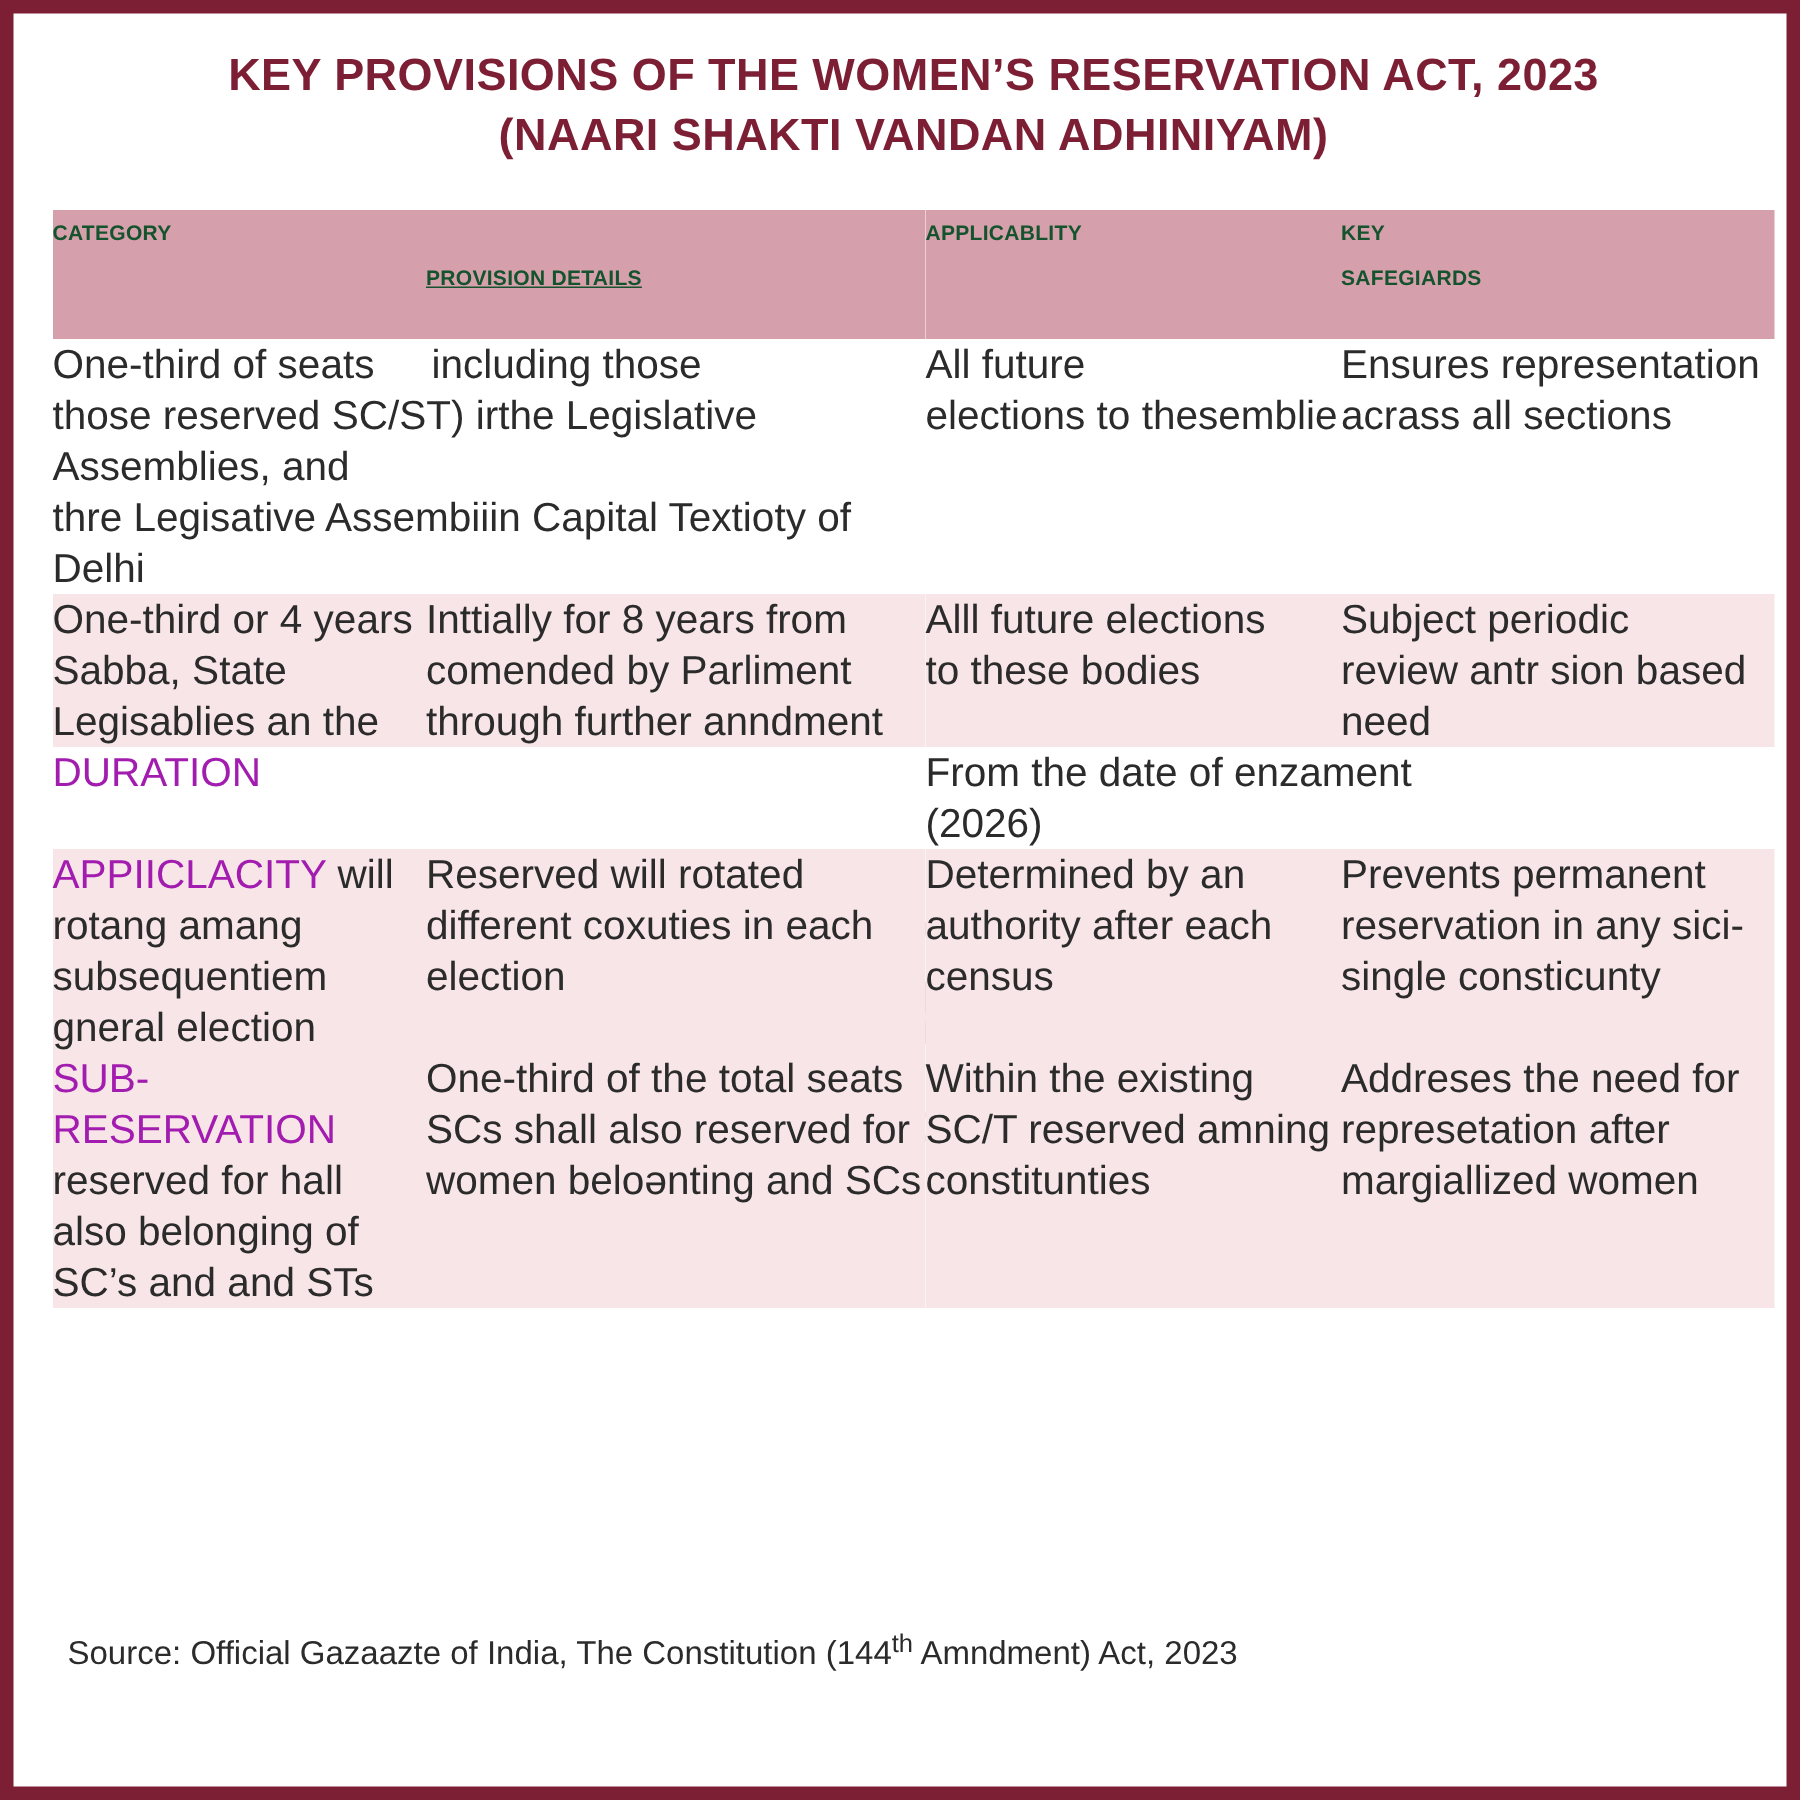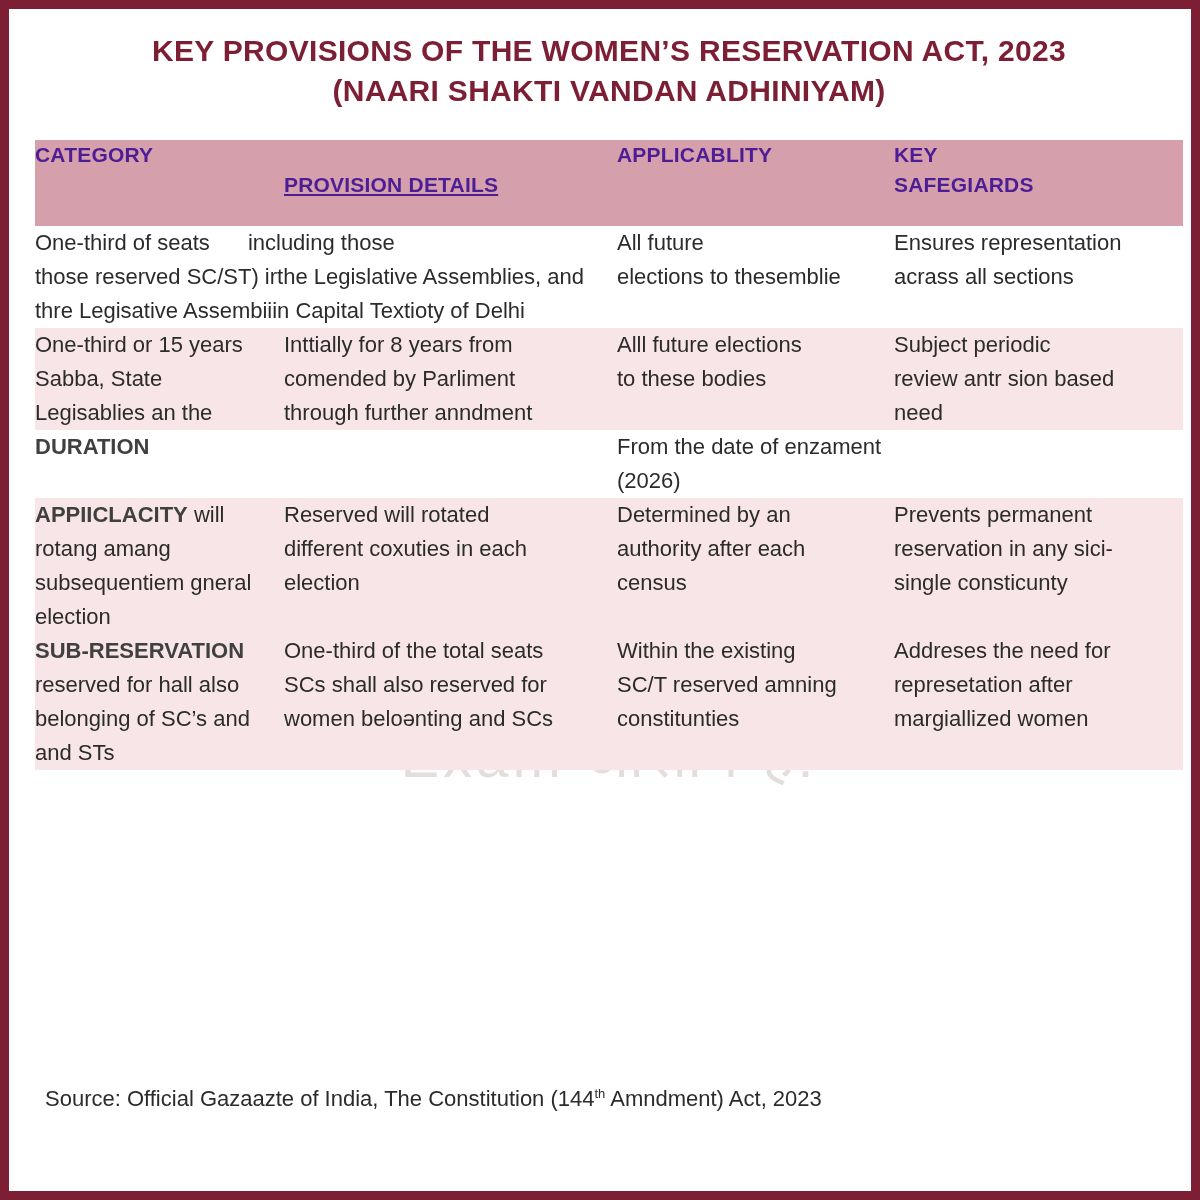--- a/index.html
+++ b/index.html
@@ -108,49 +108,49 @@
   .hdr-row td {
     background: #d5a0ab;
     border-top: 3px solid #7d1f34;
     border-bottom: 3px solid #7d1f34;
     height: 86px;
     padding: 10px 12px 0 12px;
     position: relative;
   }
   .hdr-row td.sep { border-left: 1px solid #a6536a; }
   .hdr-txt {
-    color: #4c1d95;
-    font-size: 21px;
+    color: #14532d;
+    font-size: 14px;
     font-weight: bold;
     line-height: 30px;
     letter-spacing: .2px;
   }
   .hdr-lower { padding-top: 30px; text-decoration: underline; }
 
   
   .cell {
-    font-size: 22px;
+    font-size: 27px;
     line-height: 34px;
     color: #2b2b2b;
     padding: 10px 14px 12px 12px;
     position: relative;
   }
-  .cell b { font-weight: bold; color: #404040; margin-top: 12px; }
+  .cell b { font-weight: normal; color: #a21caf; margin-top: 12px; }
 
   tr.band-white td { background: #ffffff; }
   tr.band-pink  td { background: #f7e5e7; }
 
   .rule-top td { border-top: 1.6px solid #9e4258; }
   .rule-bot td { border-bottom: 1.6px solid #9e4258; }
 
   td.vl { border-left: 1.3px solid #b8667c; }
 
   .indent { padding-left: 38px; }
 
-  .sup { font-size: 13px; vertical-align: super; }
+  .sup { font-size: 17px; vertical-align: super; }
 
   
   #source {
     position: absolute;
     left: 36px;
     top: 1077px;
     font-size: 22px;
     color: #2b2b2b;
     z-index: 3;
   }
@@ -205,21 +205,21 @@
           <span>those reserved SC/ST) irthe Legislative Assemblies, and</span><br>
           <span>thre Legisative Assembiiin Capital Textioty of Delhi</span>
         </td>
         <td class="cell vl" style="white-space:pre-line">All future
 elections to thesemblie</td>
         <td class="cell vl" style="white-space:pre-line">Ensures representation
 acrass all sections</td>
       </tr>
 
       <tr class="band-pink rule-bot">
-        <td class="cell" style="white-space:pre-line">One-third or 15 years
+        <td class="cell" style="white-space:pre-line">One-third or 4 years
 Sabba, State
 Legisablies an the</td>
         <td class="cell vl" style="white-space:pre-line">Inttially for 8 years from
 comended by Parliment
 through further anndment</td>
         <td class="cell vl" style="white-space:pre-line">Alll future elections
 to these bodies</td>
         <td class="cell vl" style="white-space:pre-line">Subject periodic
 review antr sion based
 need</td>

